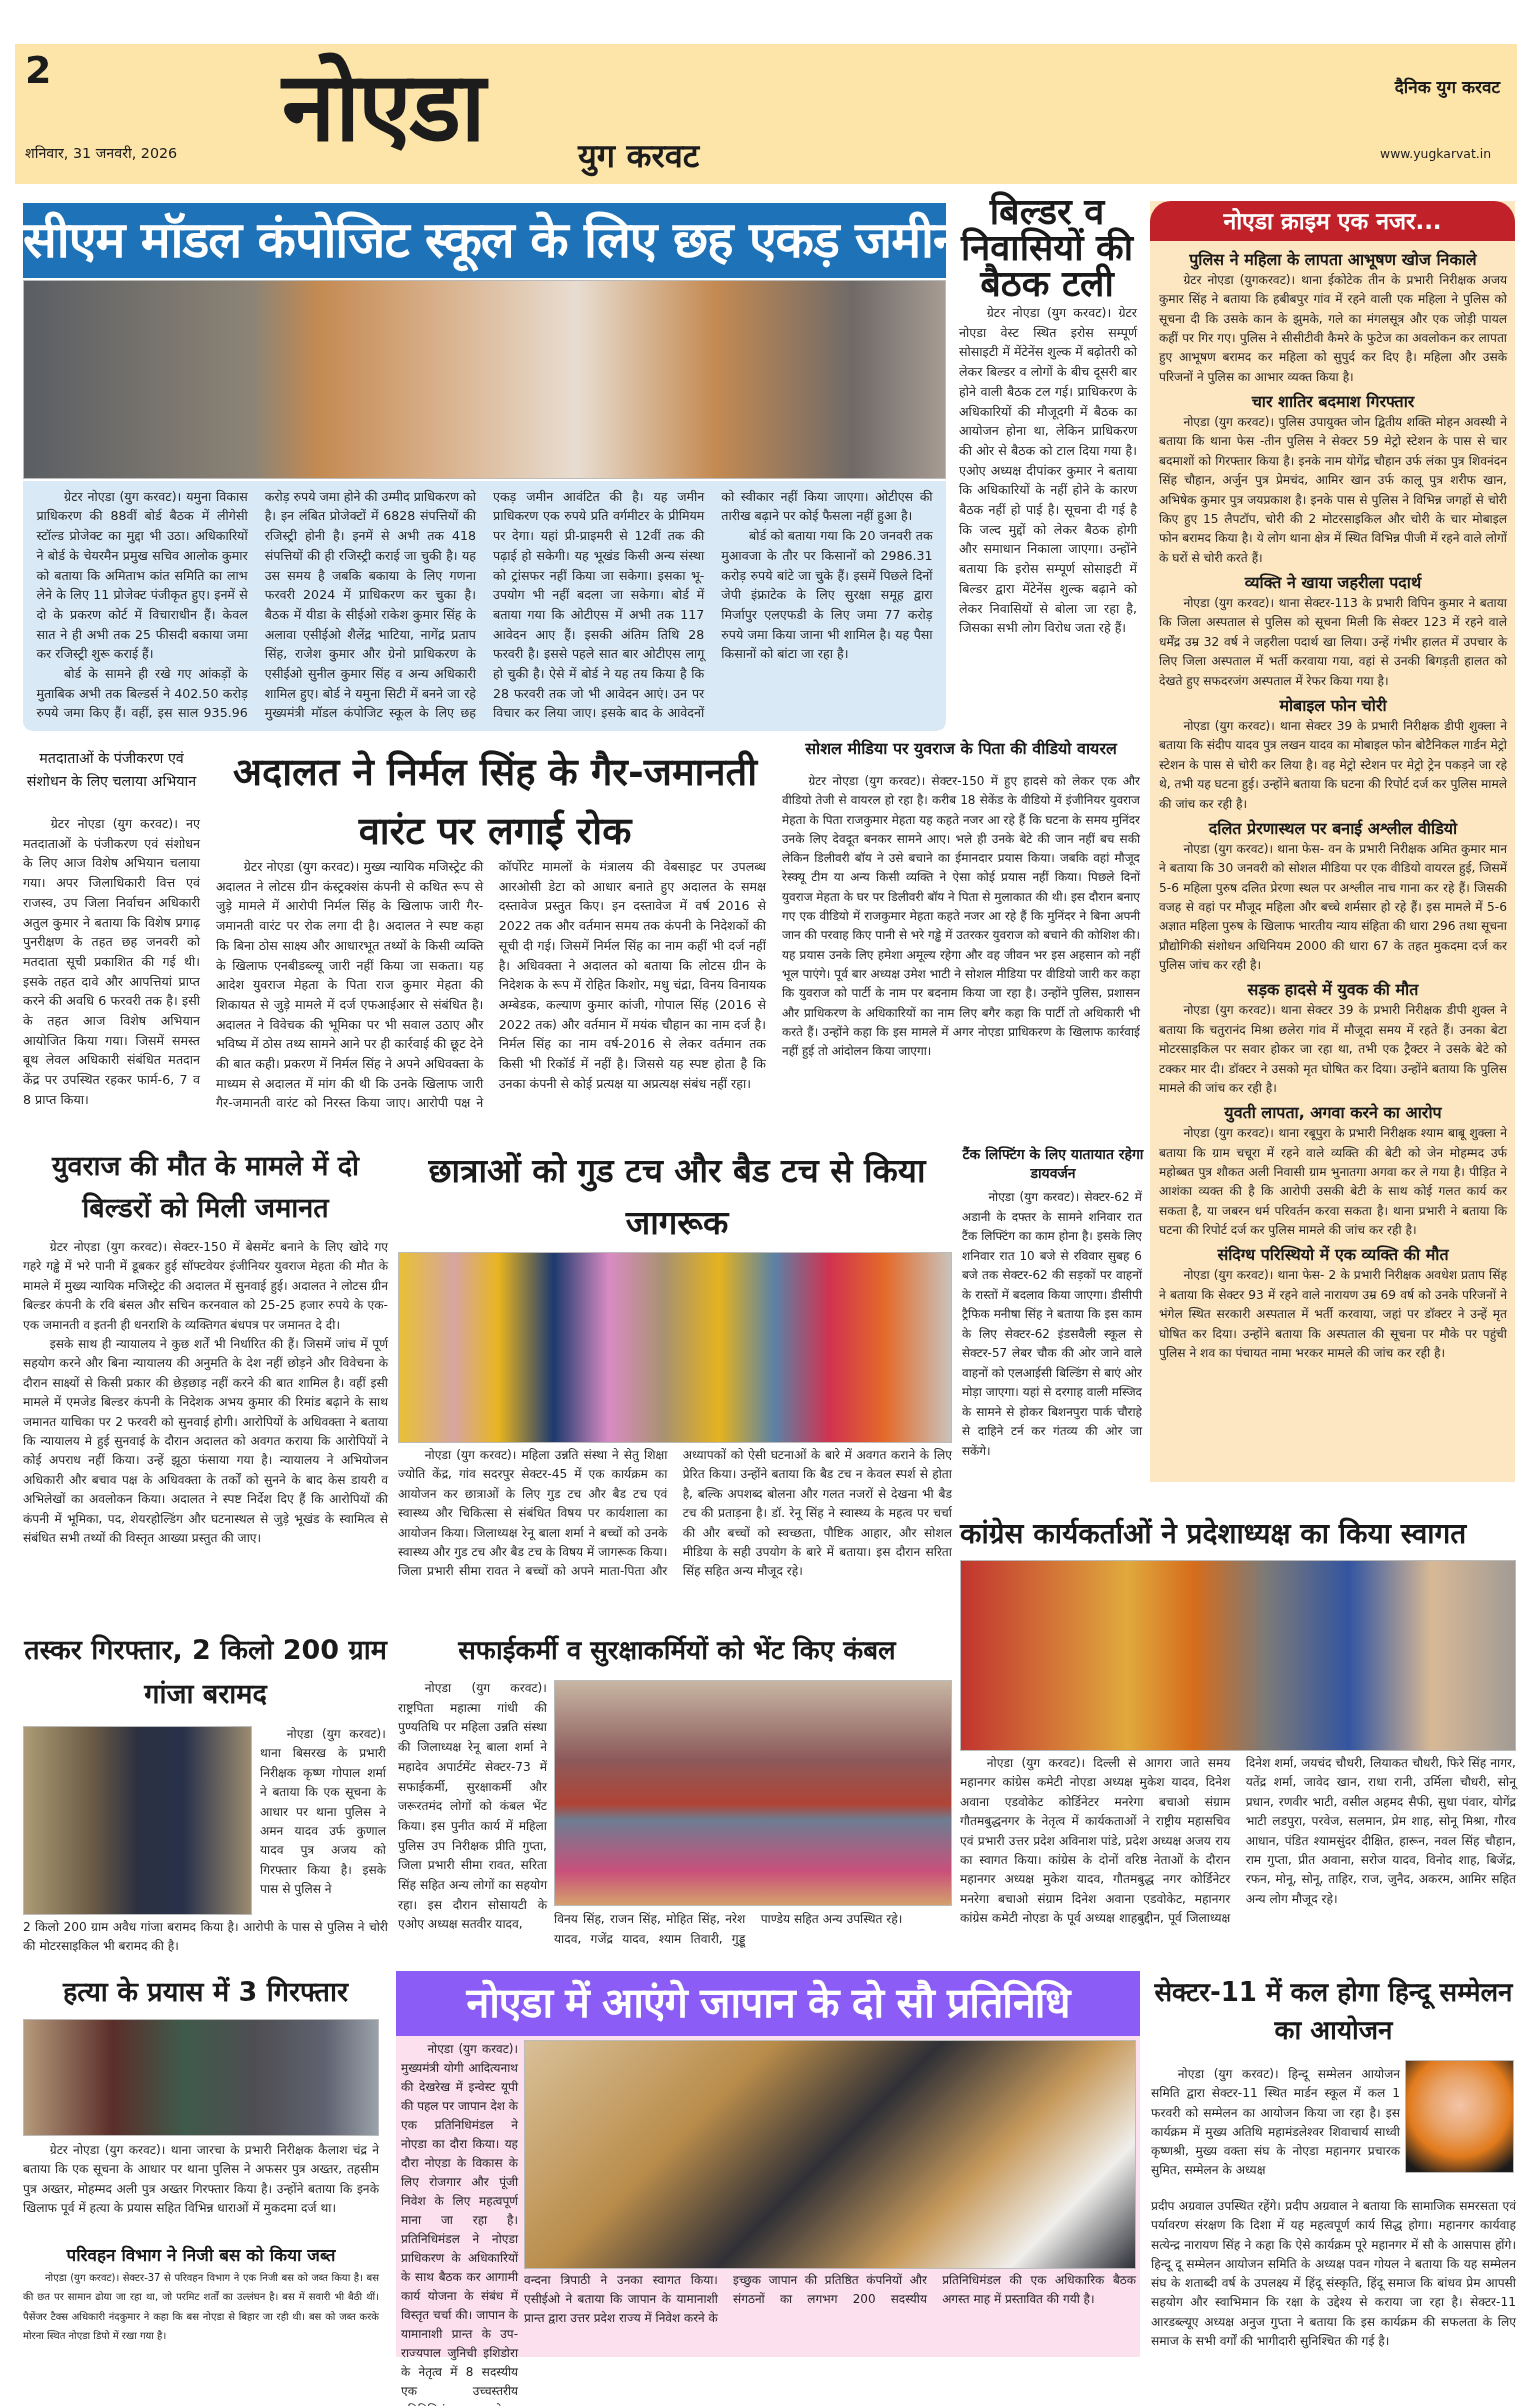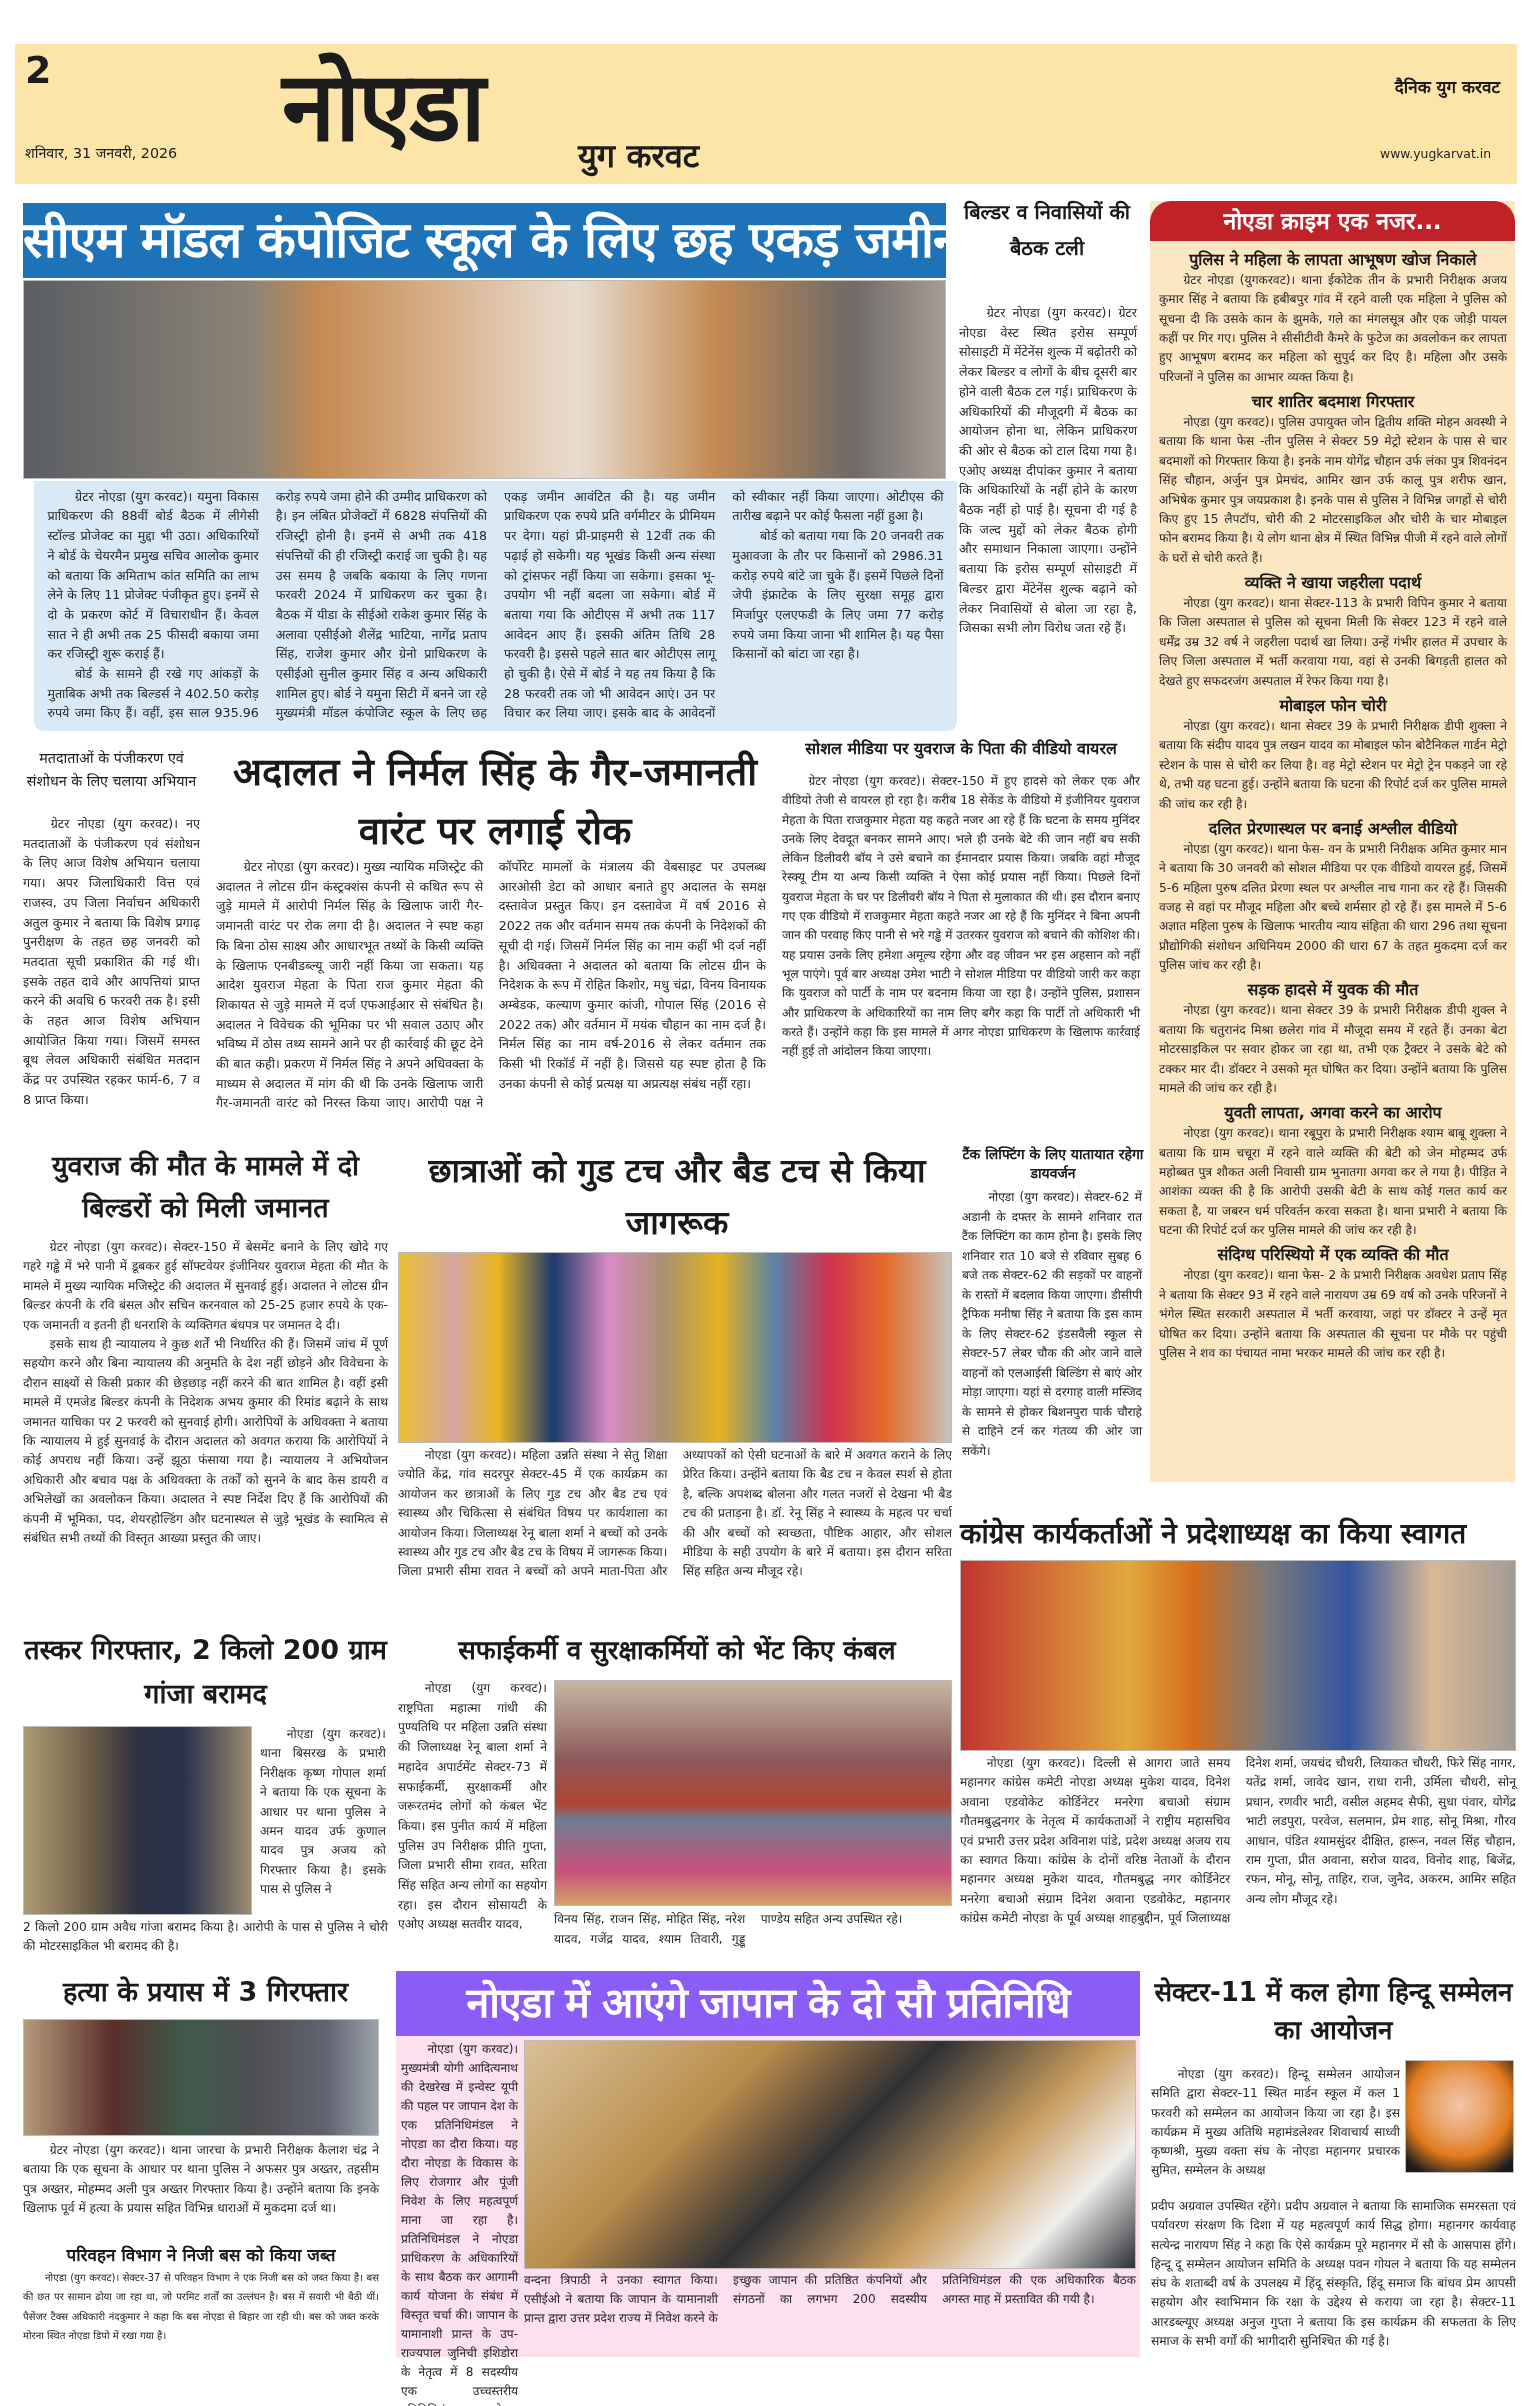--- a/index.html
+++ b/index.html
@@ -19,24 +19,24 @@
   #page-num { left: 25px; top: 48px; font-size: 38px; font-weight: bold; }
   #pub-date { left: 25px; top: 143px; font-size: 14.3px; }
   #logo { left: 282px; top: 59px; font-size: 96px; font-weight: bold; letter-spacing: -1.9px; line-height: 1; }
   #logo-sub { left: 578px; top: 132px; font-size: 32.5px; font-weight: bold; }
   #brand-right { right: 29px; top: 75px; font-size: 17px; font-weight: bold; }
   #site-url { right: 38px; top: 146px; font-size: 12.4px; }
 
   
   #lead-band { left: 23px; top: 203px; width: 923px; height: 75px; background: #1d72b8; color: #fff; font-size: 50px; font-weight: bold; line-height: 75px; text-align: center; letter-spacing: -1px; white-space: nowrap; overflow: hidden; }
   #lead-photo { left: 23px; top: 280px; width: 923px; height: 199px; background: linear-gradient(90deg,#5a5e63 0%,#8d8476 25%,#c48a52 32%,#d8b08a 45%,#e8ddd1 60%,#c48a52 75%,#6f6a68 90%,#a79c93 100%); }
-  #lead-text { left: 34px; top: 481px; width: 923px; height: 250px; background: #d9e9f6; padding: 5.7px 13.4px; border-radius: 0 0 9.6px 9.6px; }
-
-  
-  #builder-head { left: 956px; top: 194px; width: 182px; font-size: 20px; line-height: 36px; }
+  #lead-text { left: 23px; top: 481px; width: 923px; height: 250px; background: #d9e9f6; padding: 5.7px 13.4px; border-radius: 0 0 9.6px 9.6px; }
+
+  
+  #builder-head { left: 956px; top: 194px; width: 182px; font-size: 36px; line-height: 36px; }
   #builder-text { left: 959px; top: 303px; width: 178px; }
 
   
   #crime-box { left: 1150px; top: 201px; width: 365px; height: 1281px; background: #fde7c2; }
   #crime-band { left: 1150px; top: 201px; width: 365px; height: 40px; background: #c1222a; color: #fff; font-size: 23px; font-weight: bold; line-height: 40px; text-align: center; border-radius: 21px 21px 0 0; }
   #crime-list { left: 1159px; top: 245px; width: 348px; }
   .crime-item h3 { font-size: 16px; text-align: center; font-weight: bold; margin: 3.8px 0 1px; color: #1a1a1a; line-height: 21px; }
   .crime-item p { font-size: 12.2px; line-height: 19.4px; text-align: justify; text-indent: 2em; color: #262626; }
 
   

